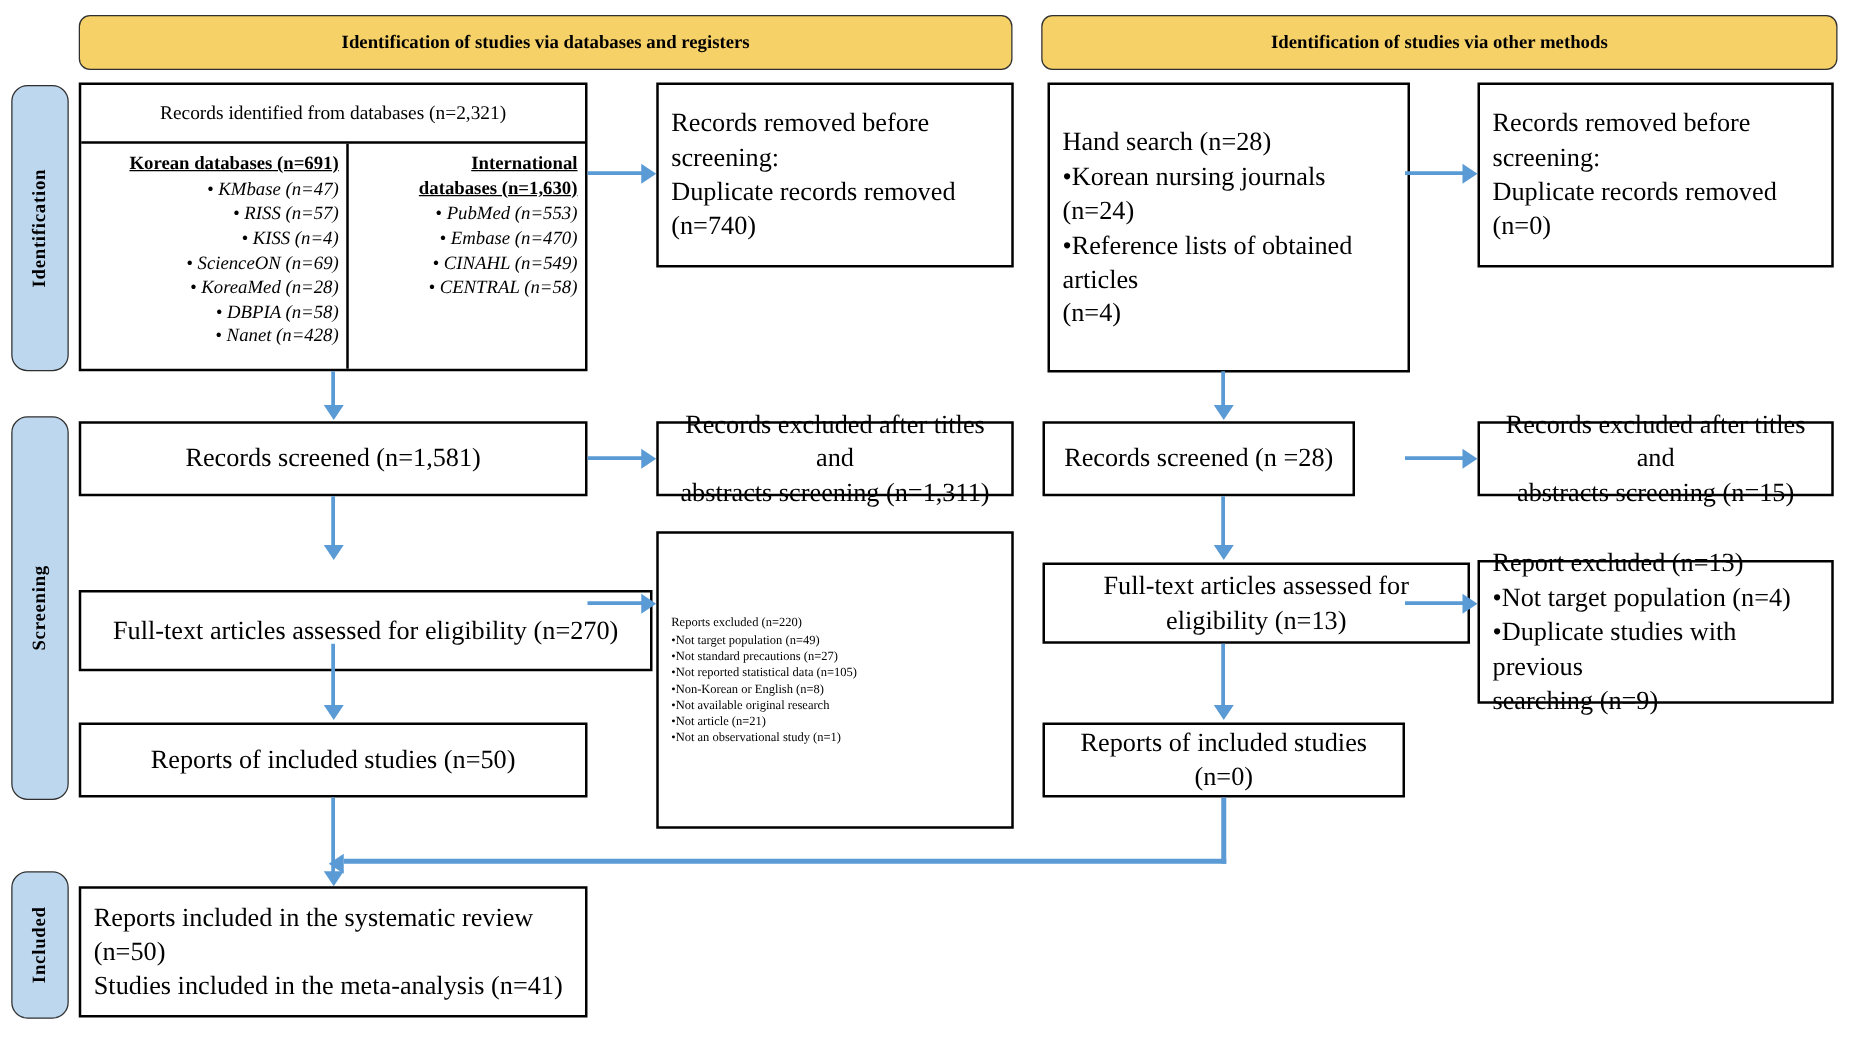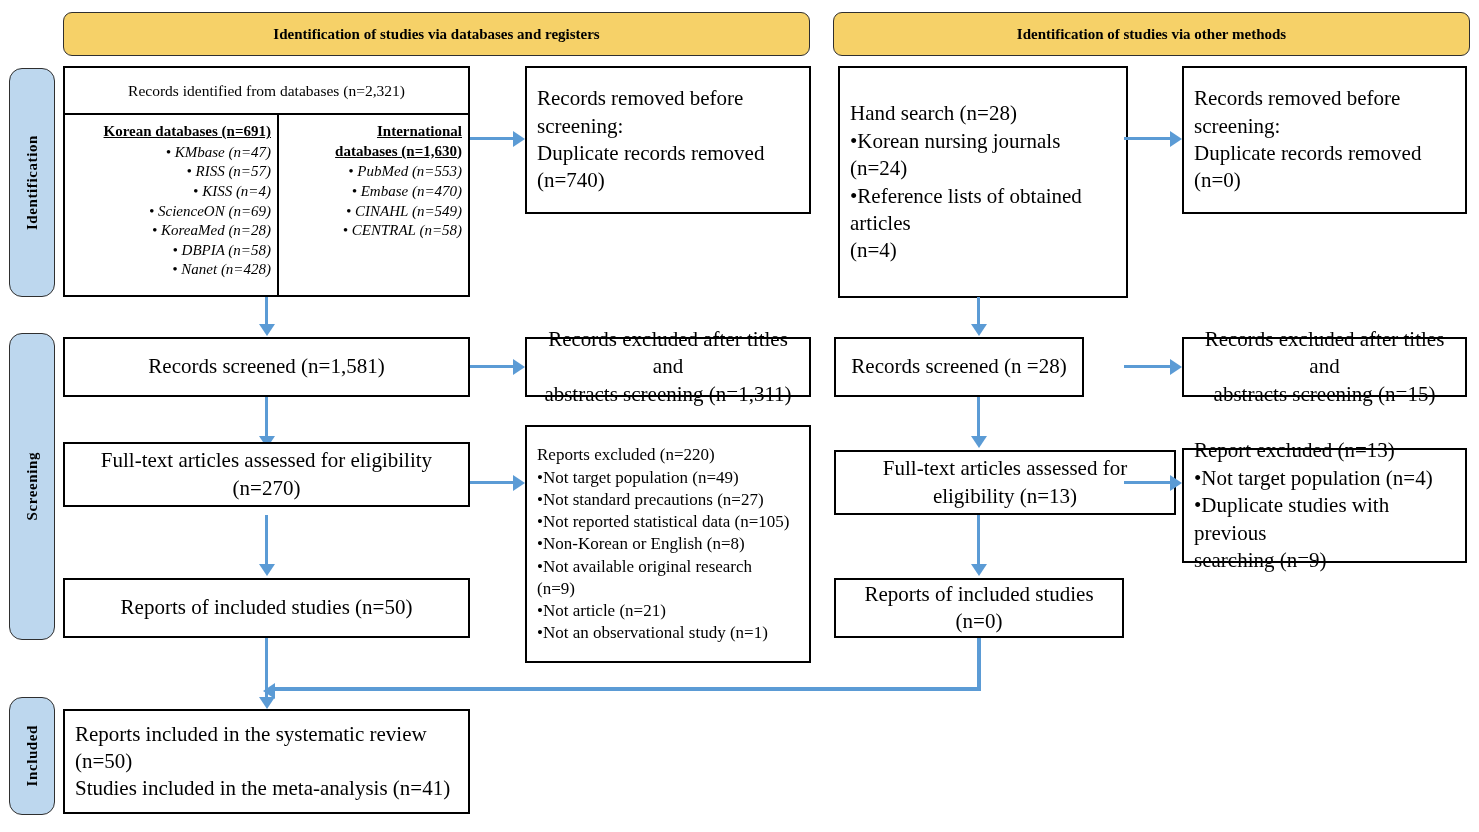--- a/index.html
+++ b/index.html
@@ -231,35 +231,34 @@
       <span class="lead">abstracts screening (n=1,311)</span>
     </div>
   </div>
 
   <div class="hline" style="left:470px; top:365px; width:44px; height:3px;"></div>
   <div class="arrow-right" style="left:513px; top:358.5px;"></div>
 
   <div class="vline" style="left:265px; top:397px; width:3px; height:40px;"></div>
   <div class="arrow-down" style="left:258.5px; top:436px;"></div>
 
-  <div class="box centered" style="left:63px; top:442px; width:407px; height:65px;">
+  <div class="box centered" style="left:63px; top:472px; width:459px; height:65px;">
     <span>Full-text articles assessed for eligibility (n=270)</span>
   </div>
 
-  <div class="box leftpad" style="left:525px; top:425px; width:286px; height:238px; font-size:17px;">
+  <div class="box leftpad" style="left:525px; top:425px; width:286px; height:238px; font-size:10px;">
     <div class="box-inner">
       <span class="lead">Reports excluded (n=220)</span>
       <ul class="blist">
         <li>Not target population (n=49)</li>
         <li>Not standard precautions (n=27)</li>
         <li>Not reported statistical data (n=105)</li>
         <li>Non-Korean or English (n=8)</li>
         <li>Not available original research</li>
       </ul>
-      <span class="lead">(n=9)</span>
       <ul class="blist" style="margin-top:0;">
         <li>Not article (n=21)</li>
         <li>Not an observational study (n=1)</li>
       </ul>
     </div>
   </div>
 
   <div class="hline" style="left:470px; top:481px; width:44px; height:3px;"></div>
   <div class="arrow-right" style="left:513px; top:474.5px;"></div>
 

